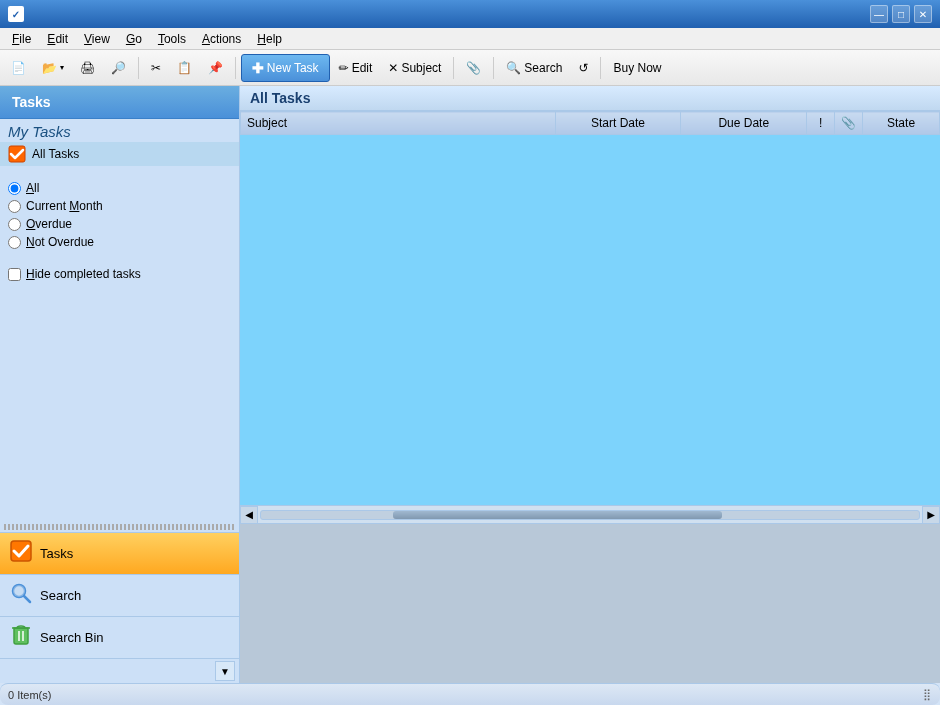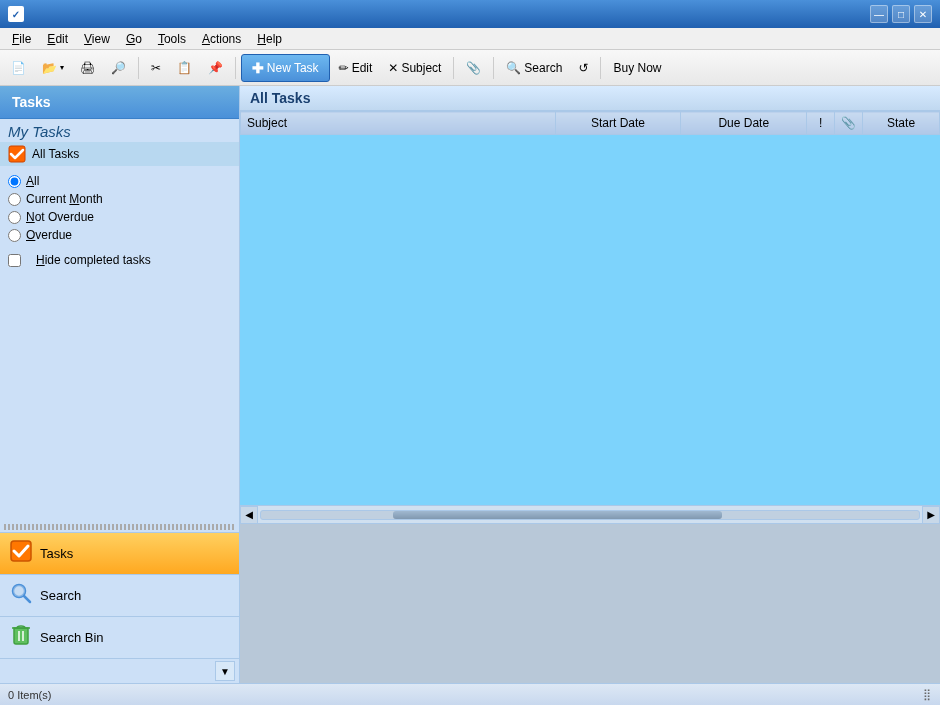--- a/index.html
+++ b/index.html
@@ -100,36 +100,36 @@
       display: flex;
       align-items: center;
       padding: 3px 8px;
       cursor: pointer;
       gap: 6px;
     }
     .sidebar-item.active { background: #b8d8f0; }
     .sidebar-item-icon { width: 18px; height: 18px; display: flex; align-items: center; justify-content: center; font-size: 14px; flex-shrink: 0; }
     .sidebar-item-label { font-size: 12px; color: #000; }
 
-    .radio-group { padding: 6px 8px; }
+    .radio-group { padding: 13px 8px; }
     .radio-item {
       display: flex;
       align-items: center;
       gap: 5px;
       padding: 2px 0;
       cursor: pointer;
     }
     .radio-item input[type=radio] { margin: 0; cursor: pointer; }
     .radio-item label { font-size: 12px; cursor: pointer; }
     .radio-item label .ul { text-decoration: underline; }
 
     .checkbox-item {
       display: flex;
       align-items: center;
-      gap: 15px;
+      gap: 5px;
       padding: 3px 8px;
       cursor: pointer;
     }
     .checkbox-item input[type=checkbox] { margin: 0; cursor: pointer; }
     .checkbox-item label { font-size: 12px; cursor: pointer; }
     .checkbox-item label .ul { text-decoration: underline; }
 
     .customize-link {
       padding: 4px 8px;
       color: #0000cc;
@@ -269,20 +269,21 @@
     .status-bar {
       background: linear-gradient(to bottom, #dde8f5, #c8d8ee);
       border-top: 1px solid #aac8e8;
       height: 22px;
       display: flex;
       align-items: center;
       padding: 0 8px;
       justify-content: space-between;
       font-size: 11px;
       color: #333;
+      border-radius: 8px;
     }
     .status-right { display: flex; gap: 4px; }
     .status-dots { color: #666; letter-spacing: 1px; }
   </style>
 </head>
 <body>
 
 <div class="title-bar">
   <div class="title-bar-left">
     <div class="title-bar-icon">✓</div>
@@ -360,26 +361,26 @@
     <div class="radio-group">
       <div class="radio-item">
         <input type="radio" name="filter" id="filter-all" checked="" style="">
         <label for="filter-all"><span class="ul">A</span>ll</label>
       </div>
       <div class="radio-item">
         <input type="radio" name="filter" id="filter-month" style="">
         <label for="filter-month">Current <span class="ul">M</span>onth</label>
       </div>
       <div class="radio-item">
+        <input type="radio" name="filter" id="filter-overdue" style="">
+        <label for="filter-overdue"><span class="ul">O</span>verdue</label>
+      </div>
+      <div class="radio-item">
         <input type="radio" name="filter" id="filter-not-overdue" style="">
         <label for="filter-not-overdue"><span class="ul">N</span>ot Overdue</label>
-      </div>
-      <div class="radio-item">
-        <input type="radio" name="filter" id="filter-overdue" style="">
-        <label for="filter-overdue"><span class="ul">O</span>verdue</label>
       </div>
     </div>
 
     <div class="checkbox-item">
       <input type="checkbox" id="hide-completed" style="">
       <label for="hide-completed"><span class="ul">H</span>ide completed tasks</label>
     </div>
 
 
     <div class="sidebar-spacer"></div>

